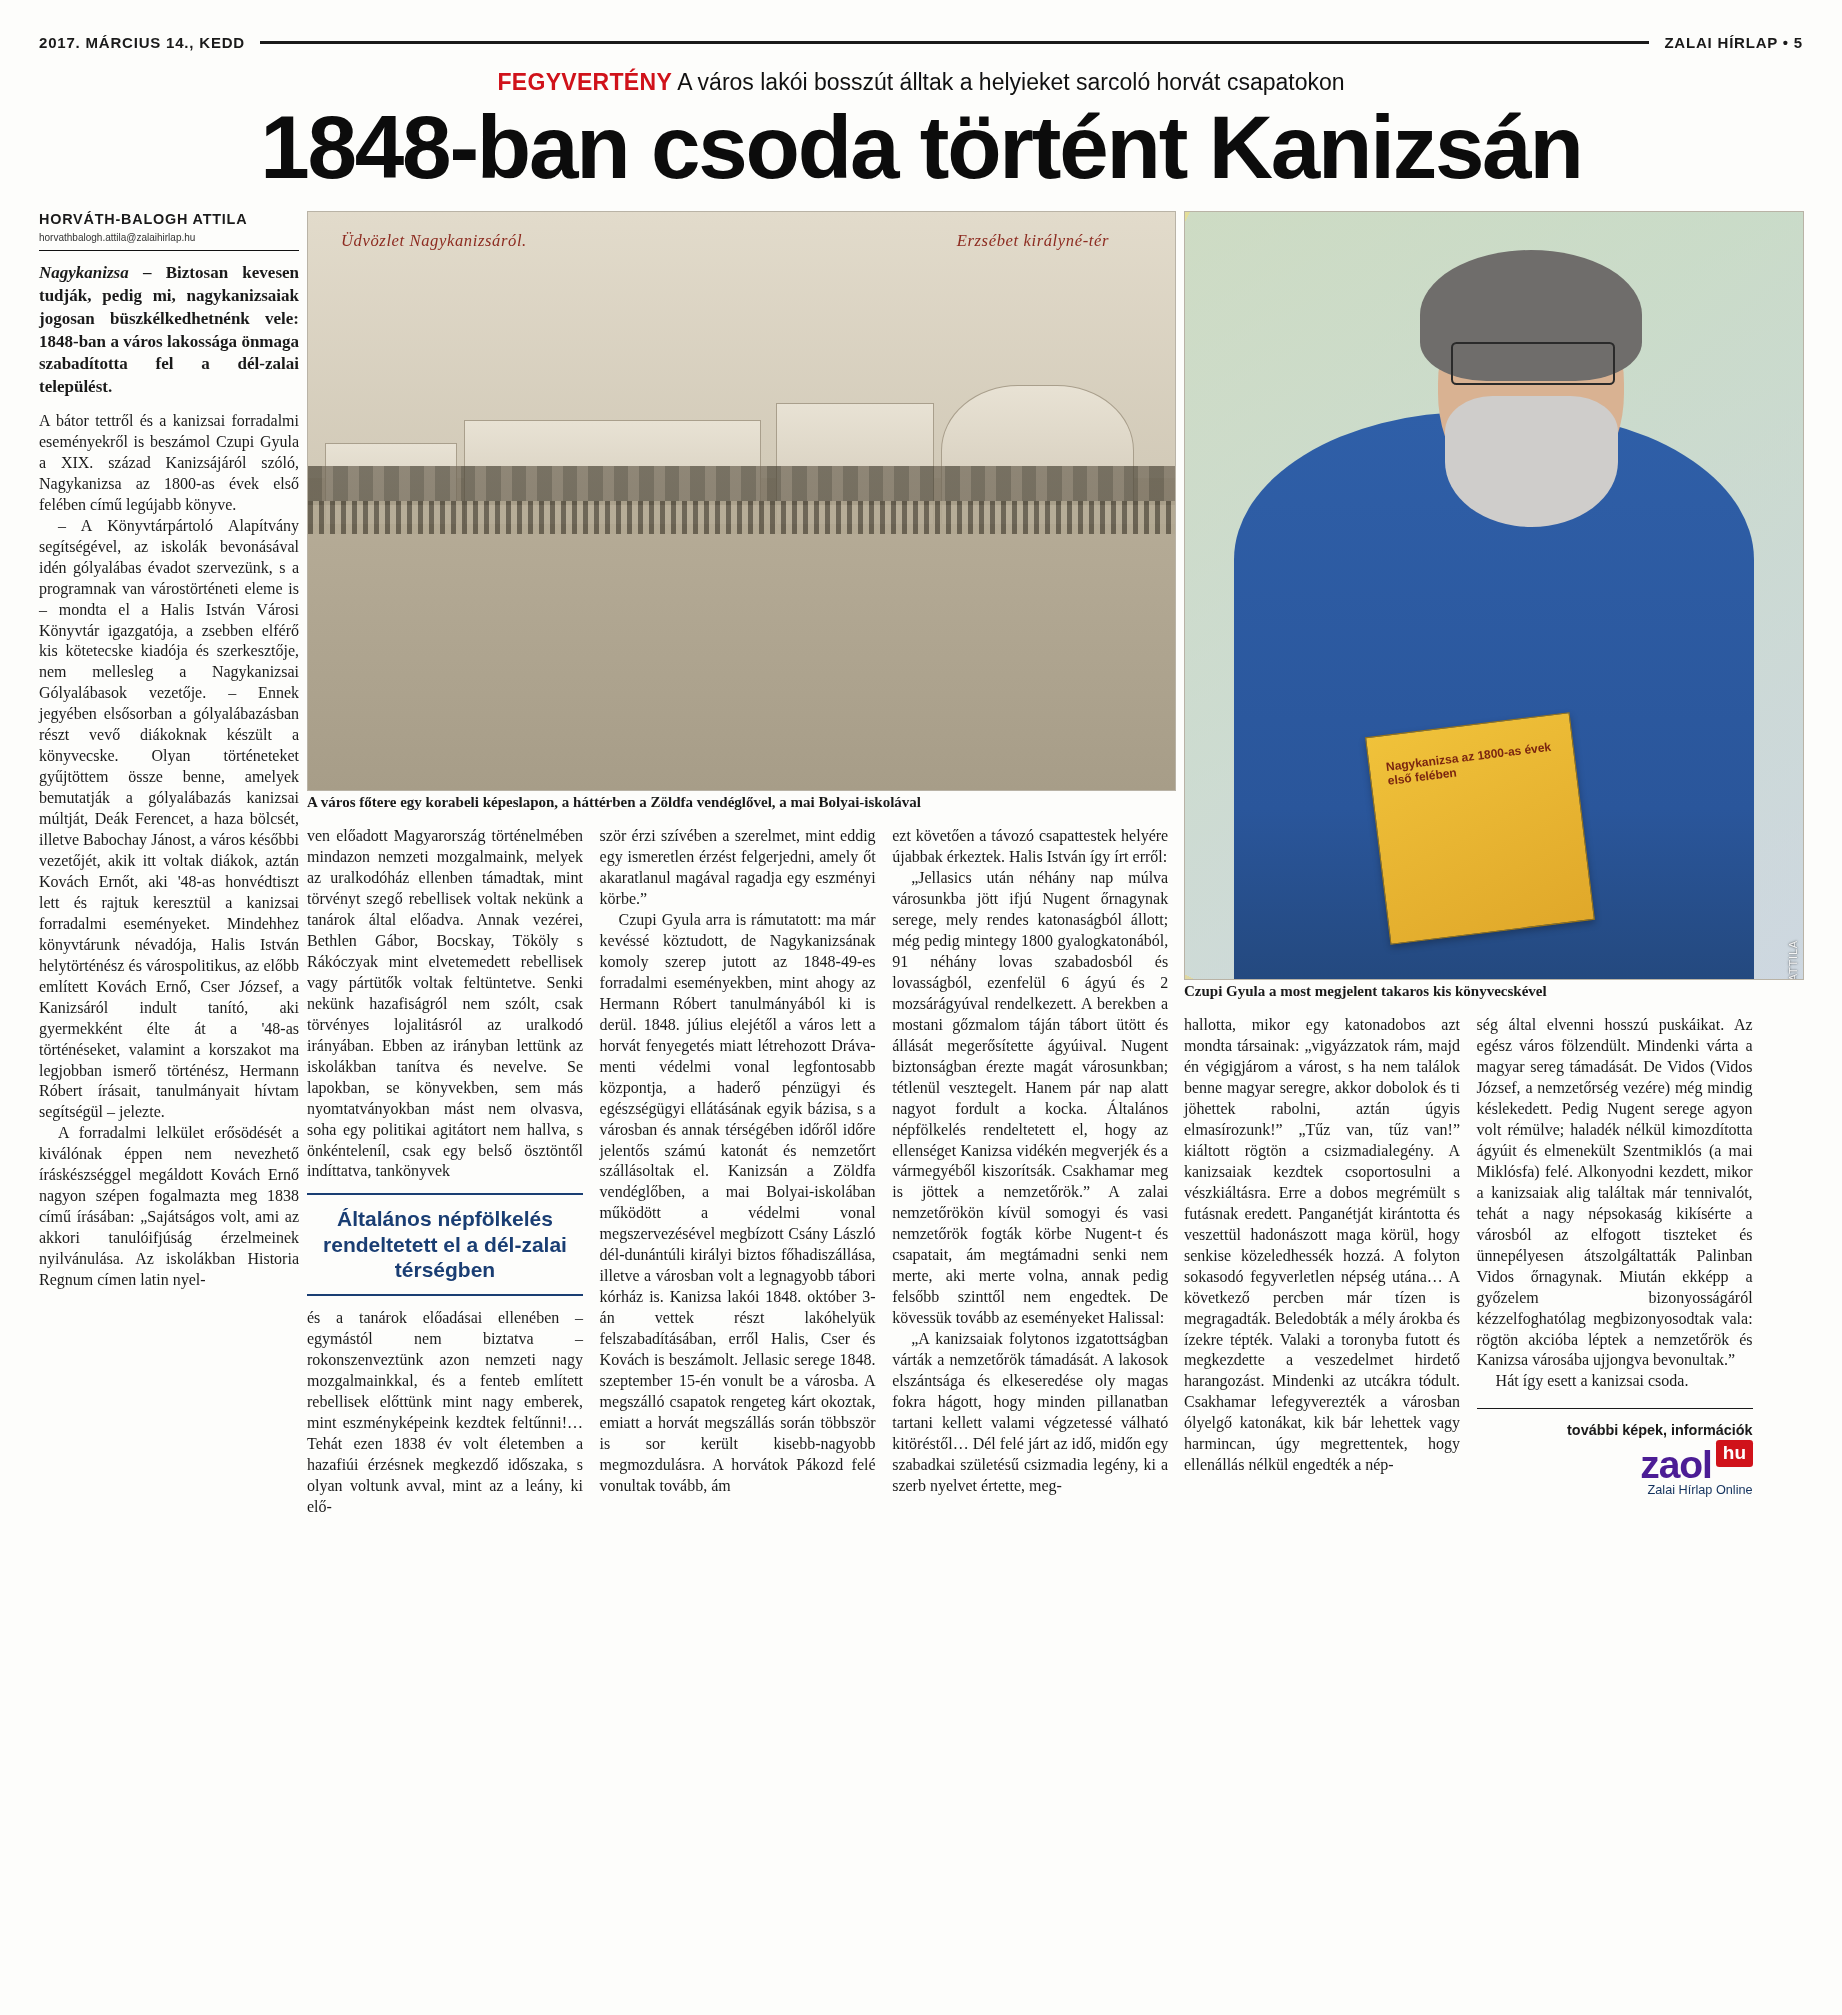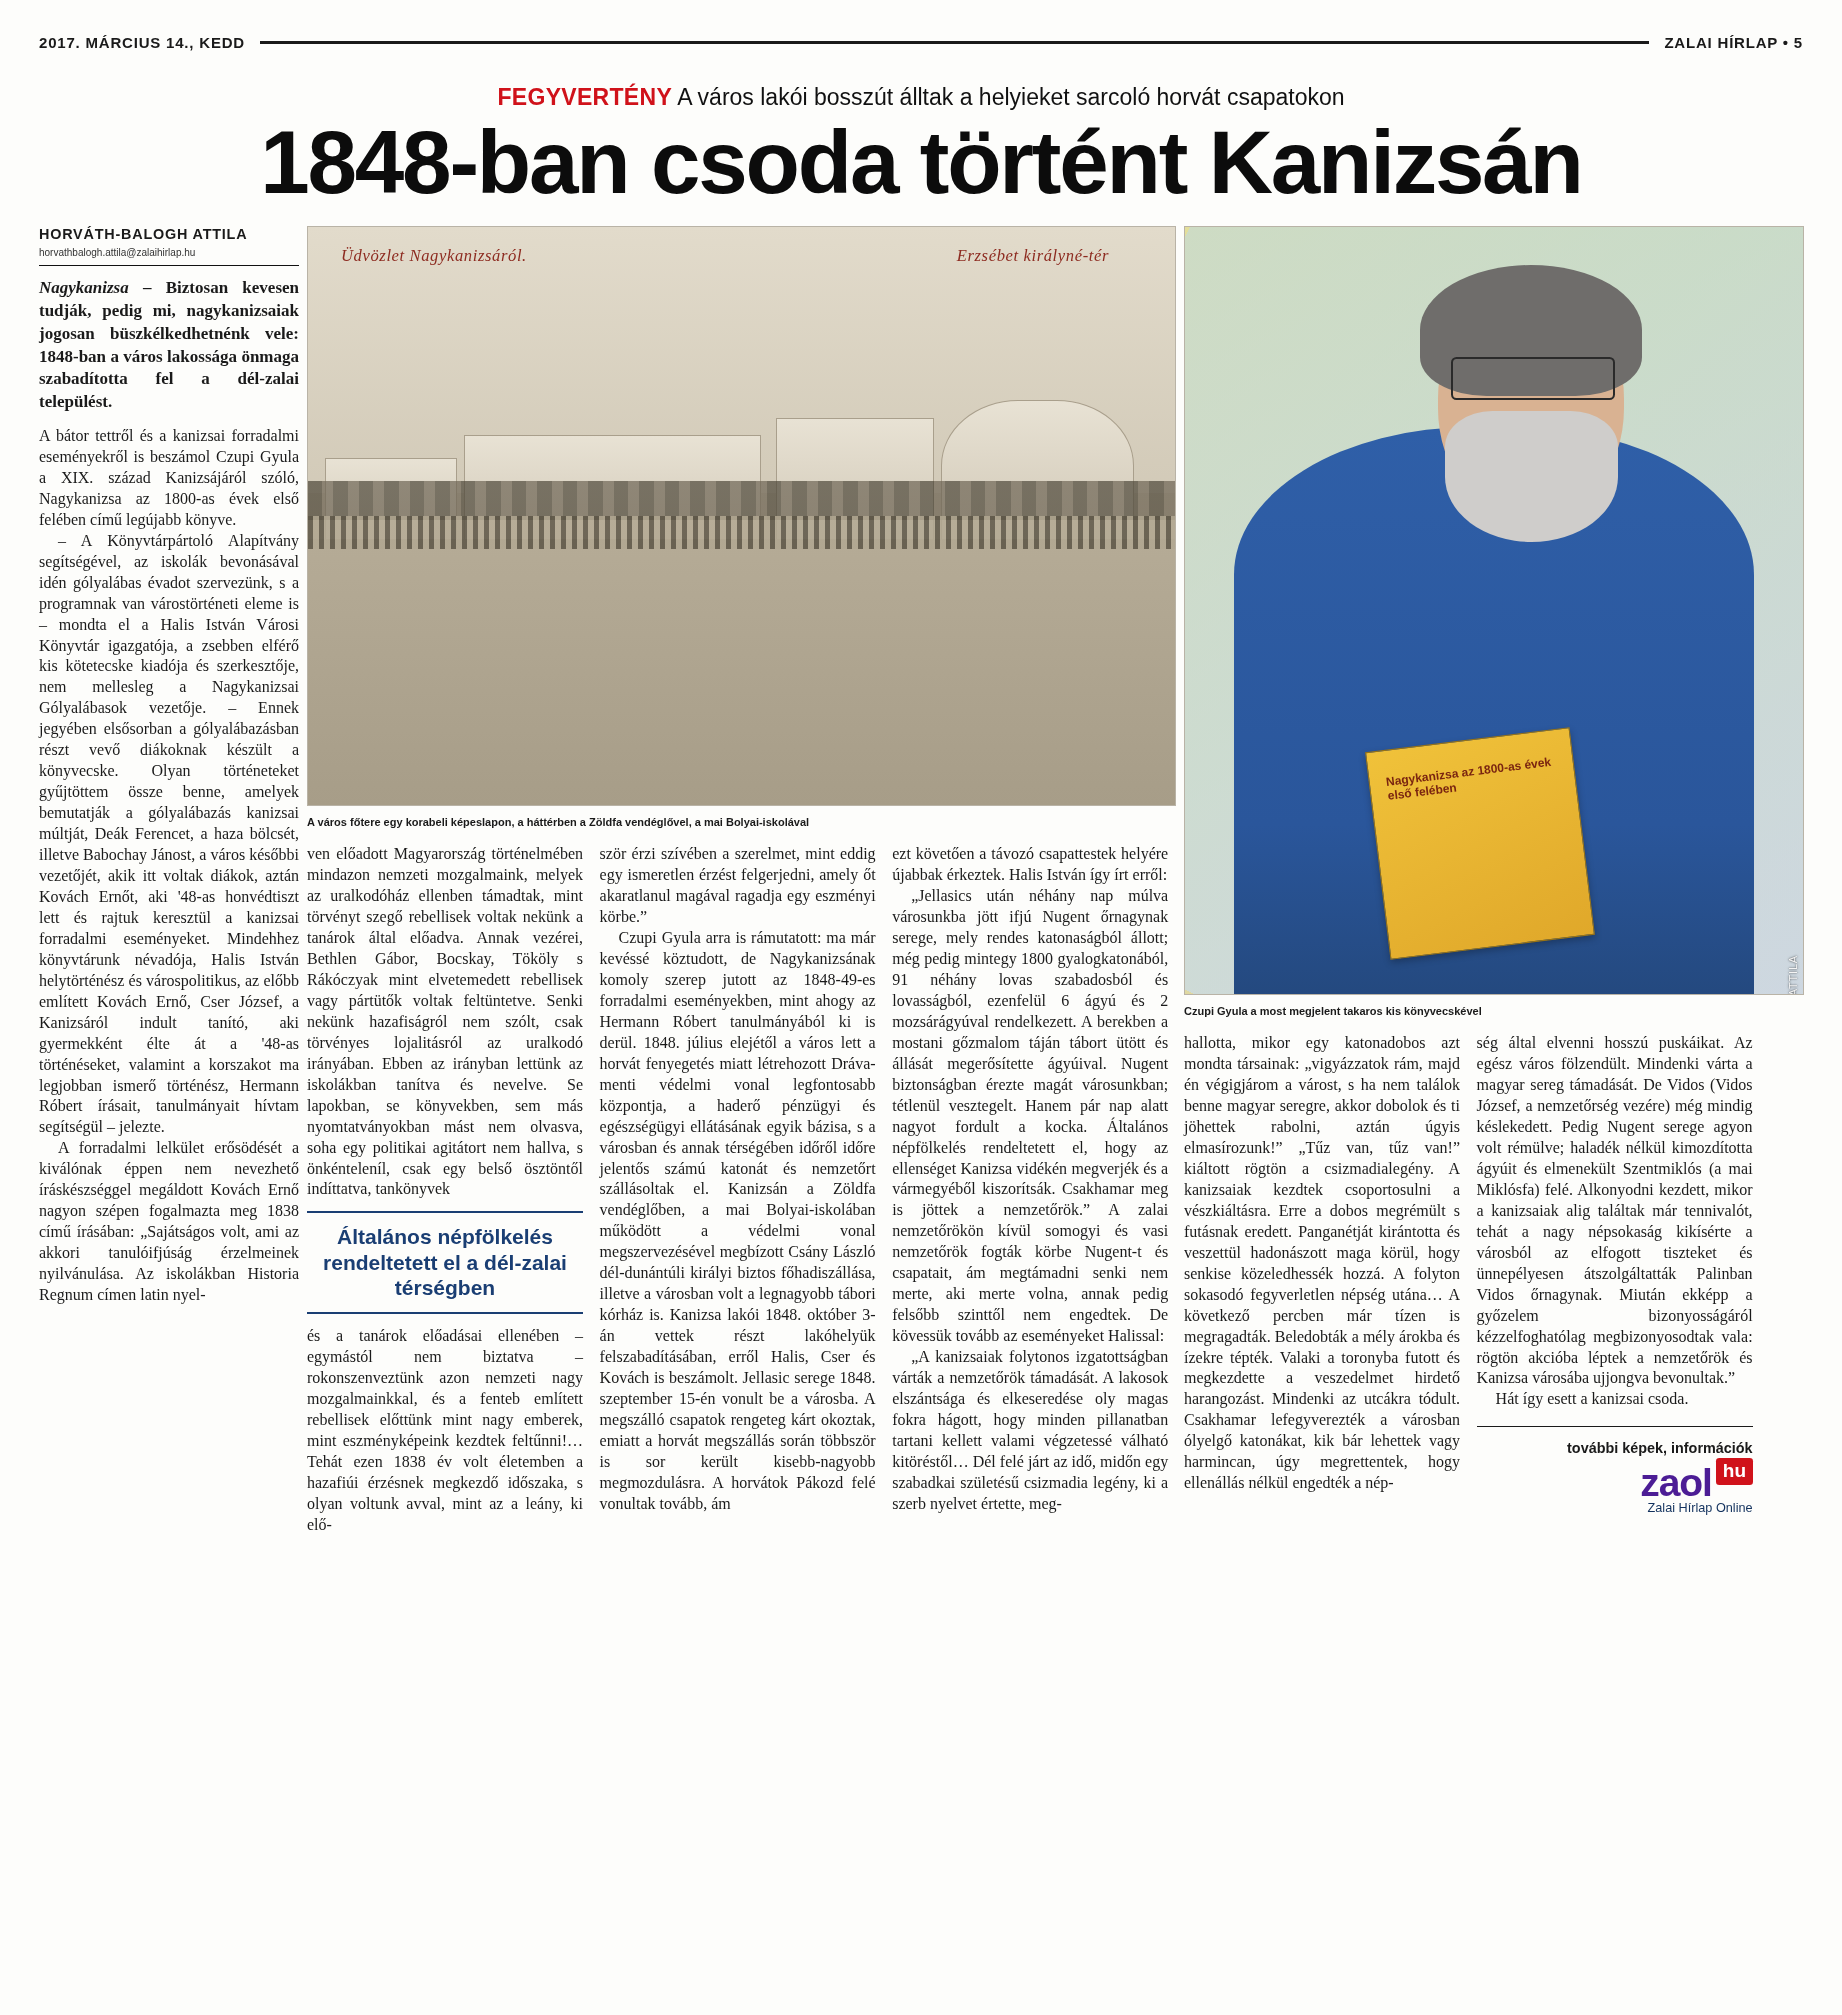--- a/index.html
+++ b/index.html
@@ -54,21 +54,21 @@
   }
   .dateline-row .midrule {
     flex:1 1 auto;
     height:2.8px;
     background:#1a1a1a;
     margin:0 15.5px;
   }
 
   
   .kicker {
-    margin-top:34px;
+    margin-top:19px;
     text-align:center;
     font-family:"Liberation Sans", sans-serif;
     font-size:23px;
     line-height:1.1;
   }
   .kicker .red {
     color:#d0121a;
     font-weight:bold;
     letter-spacing:0.3px;
   }
@@ -170,24 +170,24 @@
     position:absolute;
     font-family:"Liberation Serif", serif;
     font-style:italic;
     color:#8d2b20;
     font-size:16.6px;
     letter-spacing:0.6px;
   }
   .pc-text.l { left:33px; top:19px; }
   .pc-text.r { right:66px; top:19px; }
   .figure-caption {
-    margin-top:10px;
-    font-family:Liberation Sans, sans-serif;
-    font-weight:bold;
-    font-size:11px;
+    margin-top:2px;
+    font-family:Liberation Serif, serif;
+    font-weight:bold;
+    font-size:15px;
     line-height:1.25;
   }
 
   .portrait {
     width:100%;
     height:769px;
     position:relative;
     overflow:hidden;
     border:1.1px solid #b9b3a6;
     box-sizing:border-box;

